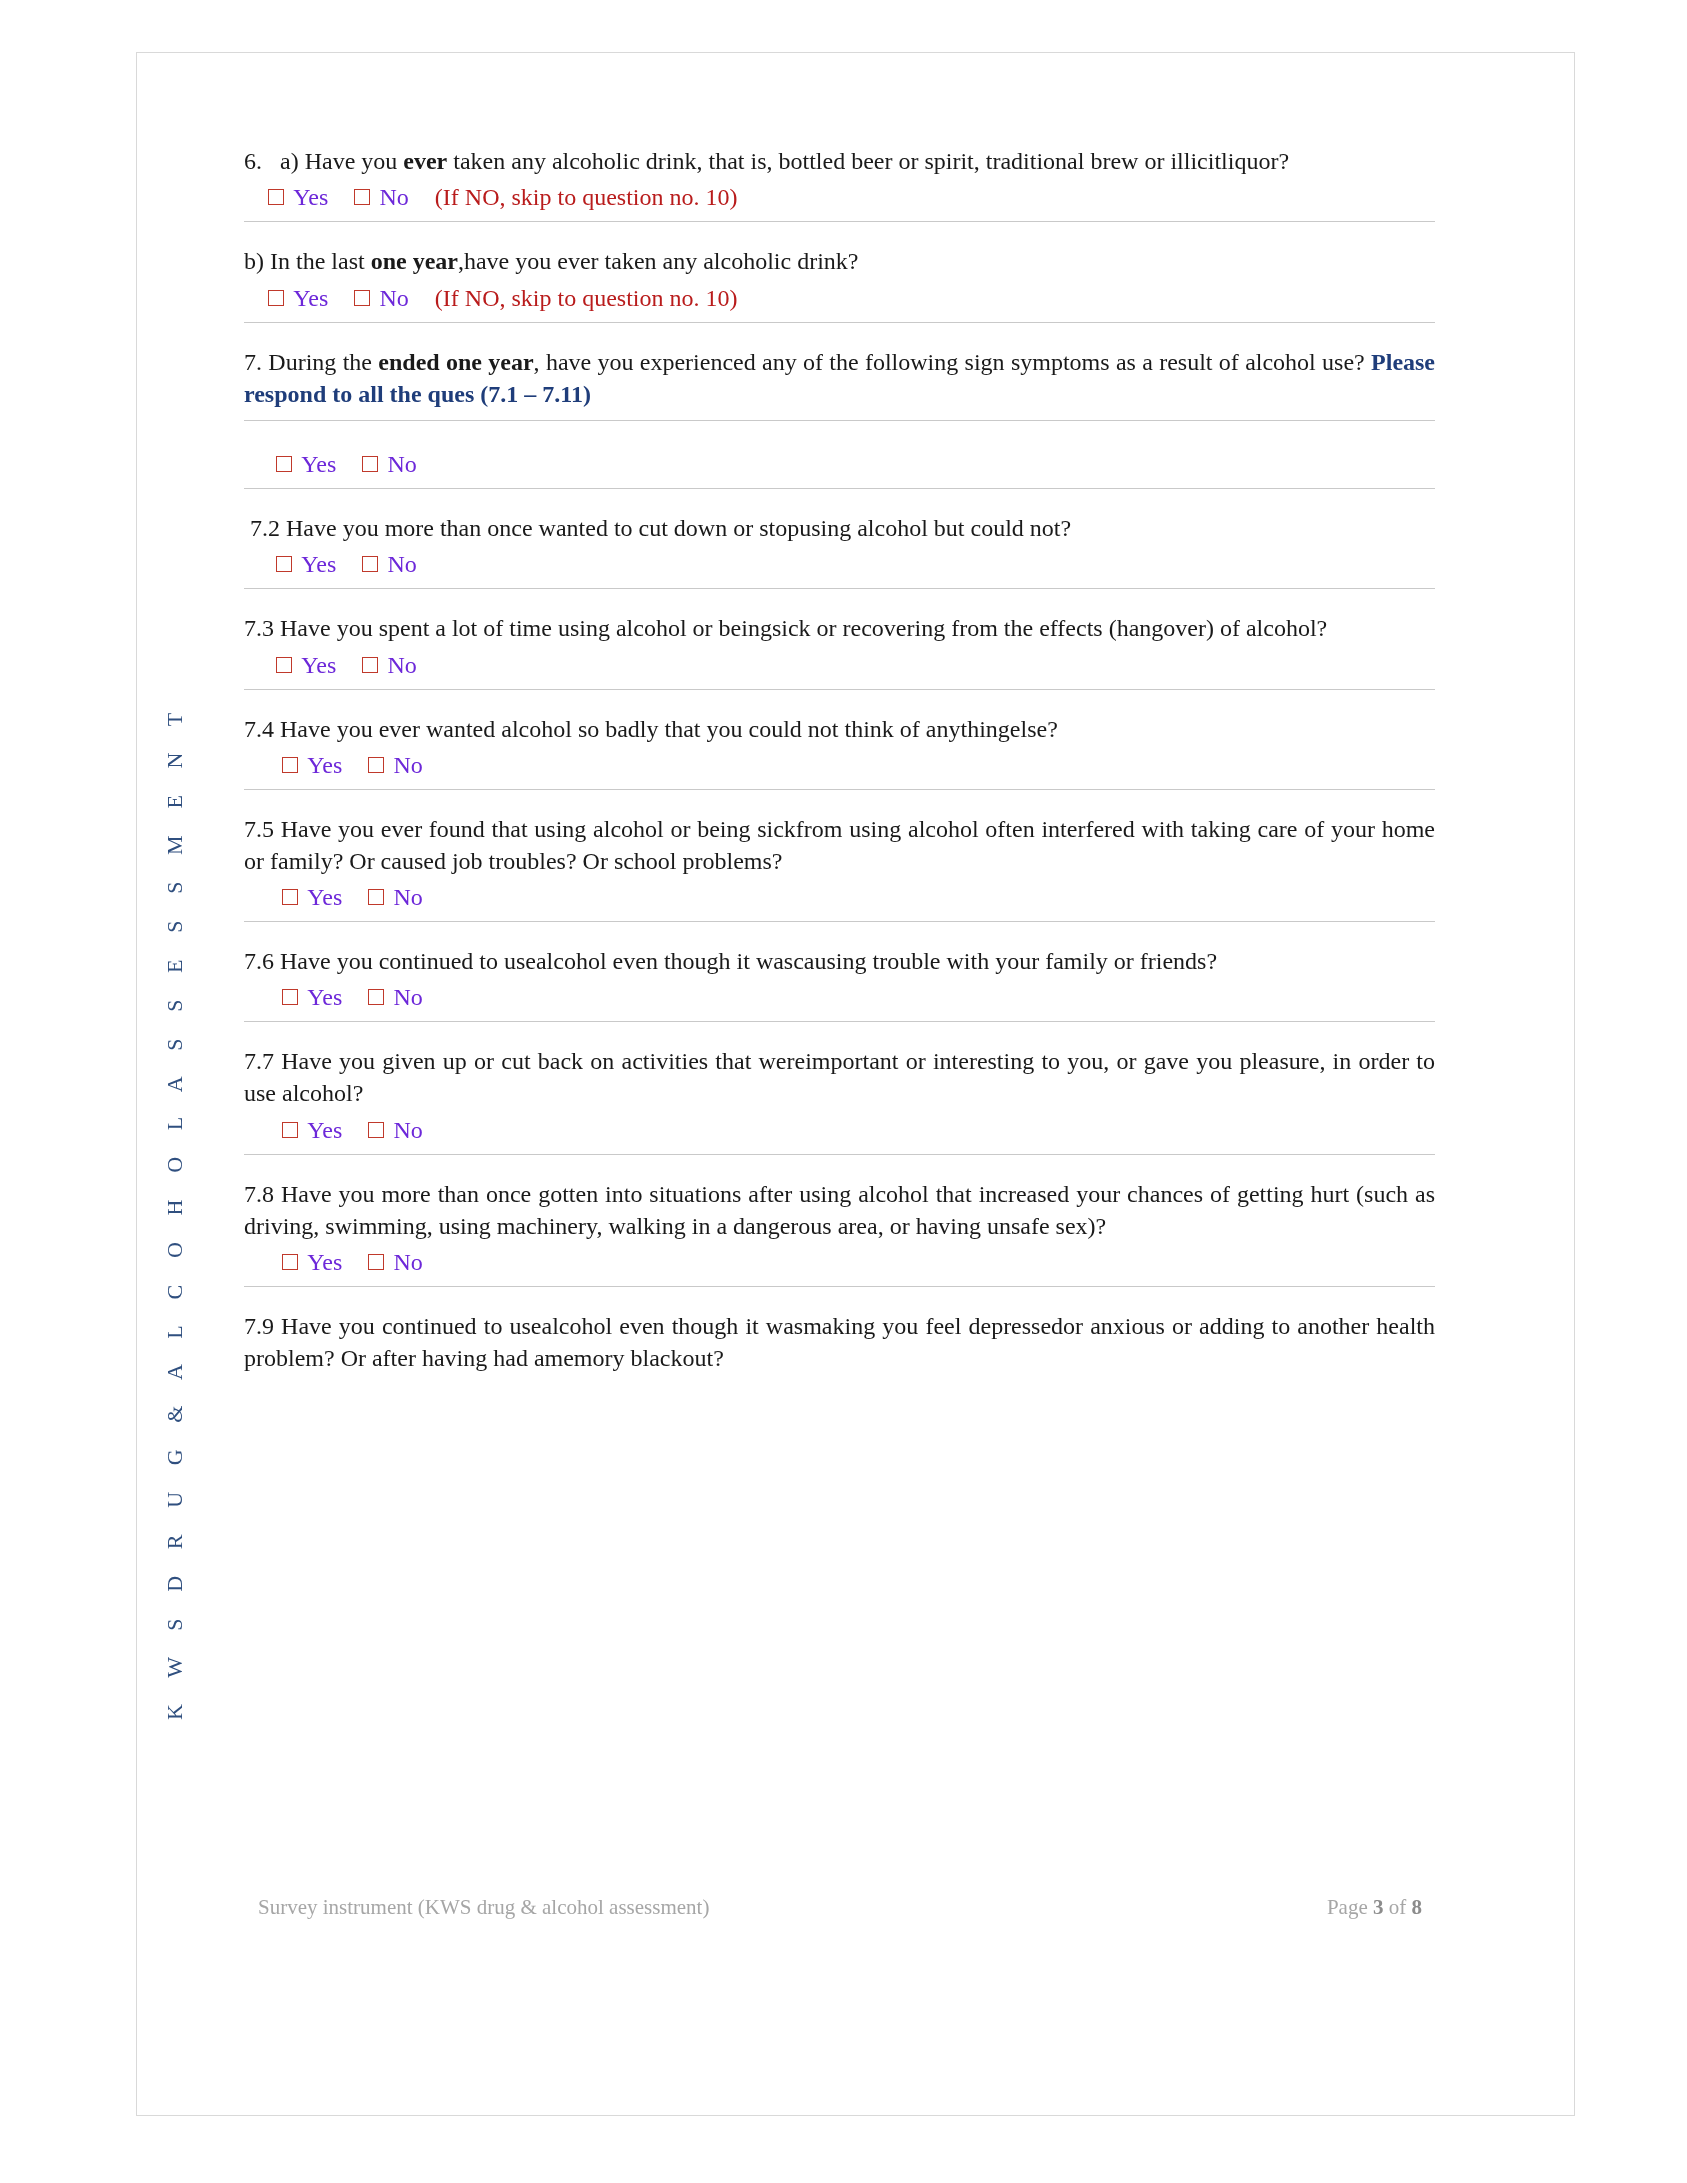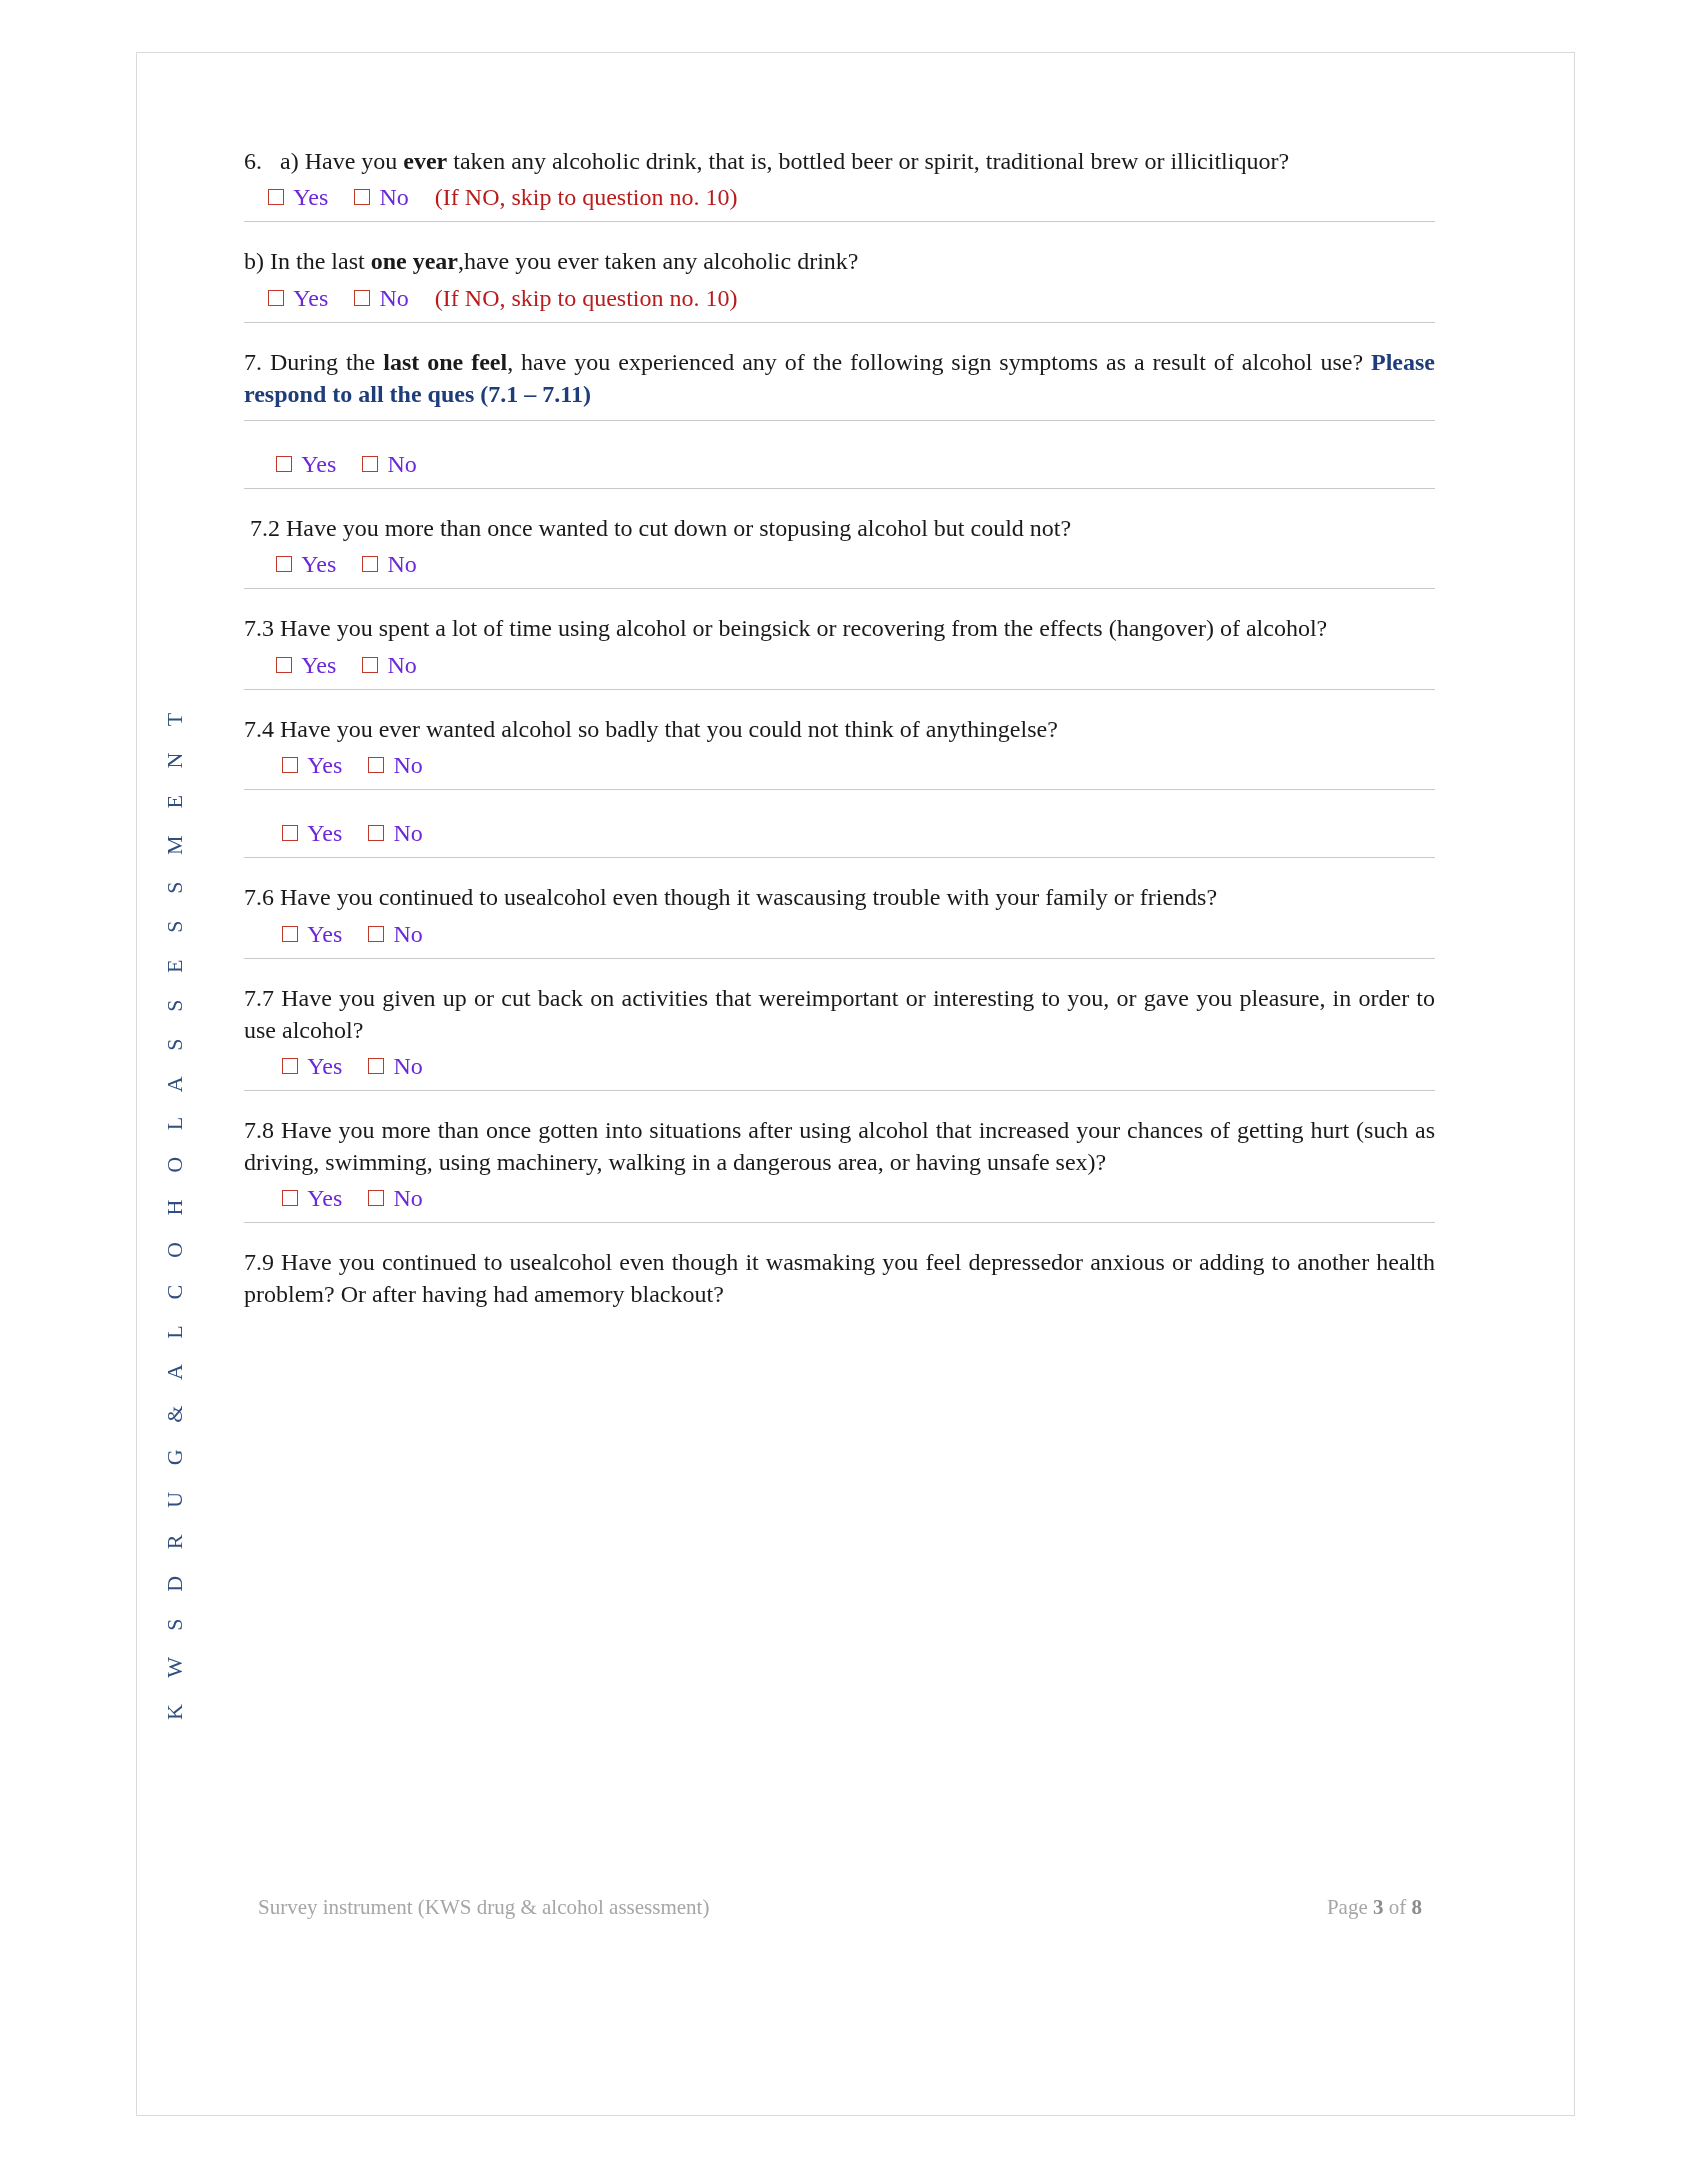--- a/index.html
+++ b/index.html
@@ -170,21 +170,21 @@
       <span class="opt"><span class="box"></span><span class="optlabel">No</span></span>
       <span class="skipnote">(If NO, skip to question no. 10)</span>
     </div>
   </div>
 
   <div class="qspace"></div>
 
   <div class="qblock ruled">
     <div class="qtext">
       <span>7.</span>
-      <span>During the </span><b class="bold">last one feel</b><span>, have you experienced any of the following sign symptoms as a result of alcohol use? </span><span class="respondnote">Please respond to all the ques (7.1 – 7.11)</span>
+      <span>During the </span><b class="bold">ended one year</b><span>, have you experienced any of the following sign symptoms as a result of alcohol use? </span><span class="respondnote">Please respond to all the ques (7.1 – 7.11)</span>
     </div>
   </div>
 
   <div class="qspace"></div>
 
   <div class="qblock ruled">
     <div class="answers pad2">
       <span class="opt"><span class="box"></span><span class="optlabel">Yes</span></span>
       <span class="opt"><span class="box"></span><span class="optlabel">No</span></span>
     </div>
@@ -225,20 +225,24 @@
     </div>
     <div class="answers pad3">
       <span class="opt"><span class="box"></span><span class="optlabel">Yes</span></span>
       <span class="opt"><span class="box"></span><span class="optlabel">No</span></span>
     </div>
   </div>
 
   <div class="qspace"></div>
 
   <div class="qblock ruled">
+    <div class="qtext">
+      <span>7.5</span>
+      <span>Have you ever found that using alcohol or being sickfrom using alcohol often interfered with taking care of your home or family? Or caused job troubles? Or school problems?</span>
+    </div>
     <div class="answers pad3">
       <span class="opt"><span class="box"></span><span class="optlabel">Yes</span></span>
       <span class="opt"><span class="box"></span><span class="optlabel">No</span></span>
     </div>
   </div>
 
   <div class="qspace"></div>
 
   <div class="qblock ruled">
     <div class="qtext">

